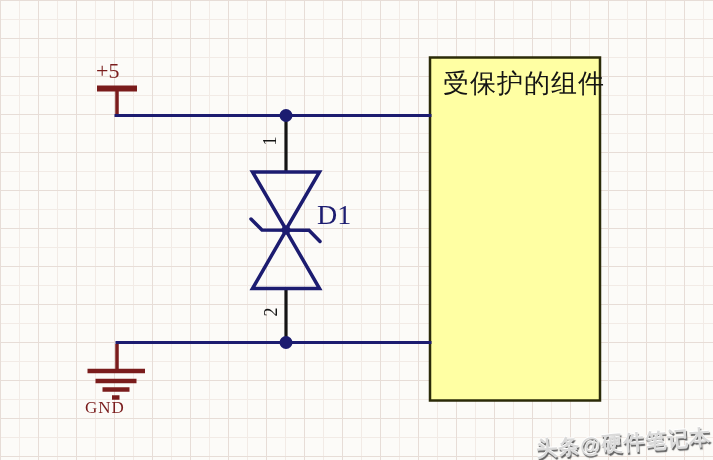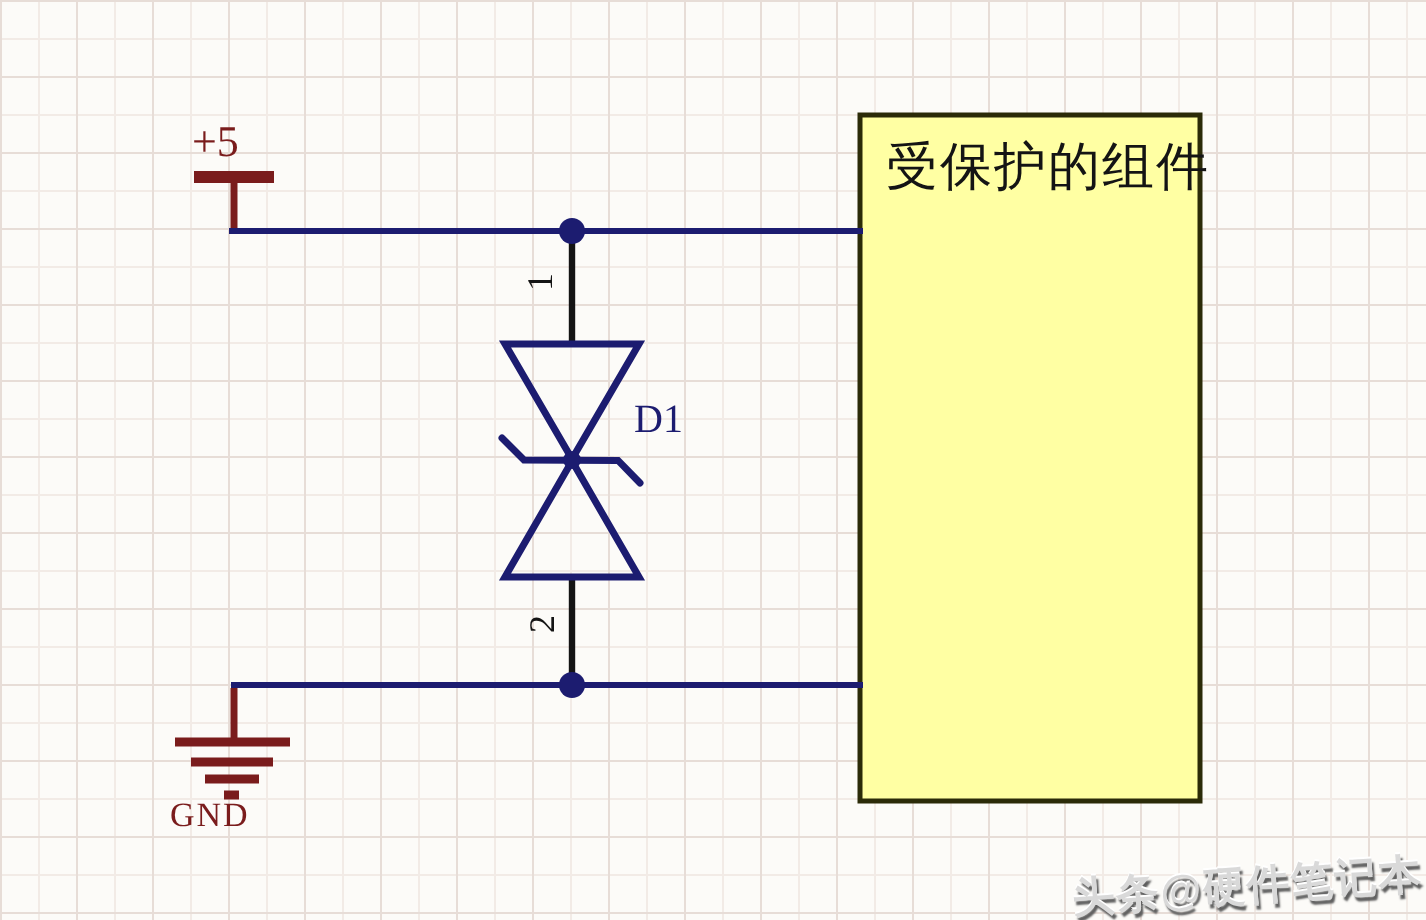--- a/index.html
+++ b/index.html
@@ -25,21 +25,21 @@
     color: #7a1c1c;
   }
   .gnd-label {
     font-family: "Liberation Serif", serif;
     font-size: 17px;
     color: #7a1c1c;
     letter-spacing: 1px;
   }
   .designator {
     font-family: "Liberation Serif", serif;
-    font-size: 20px;
+    font-size: 28px;
     color: #1c1c70;
   }
   .pin-number {
     font-family: "Liberation Serif", serif;
     font-size: 18px;
     color: #141414;
     width: 22px;
     height: 22px;
     line-height: 22px;
     text-align: center;

